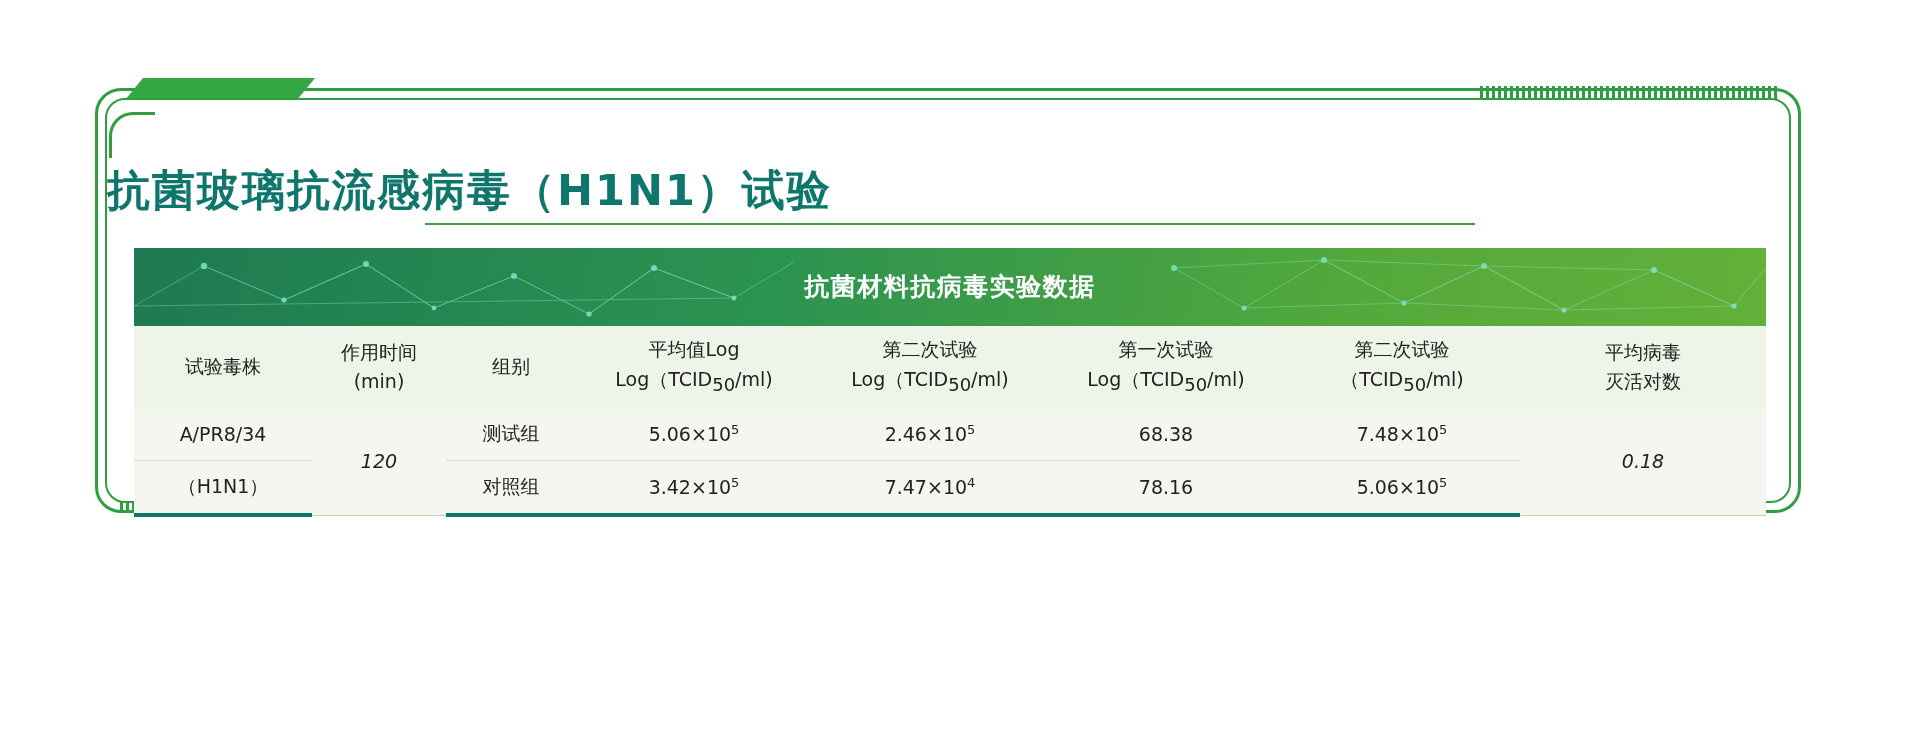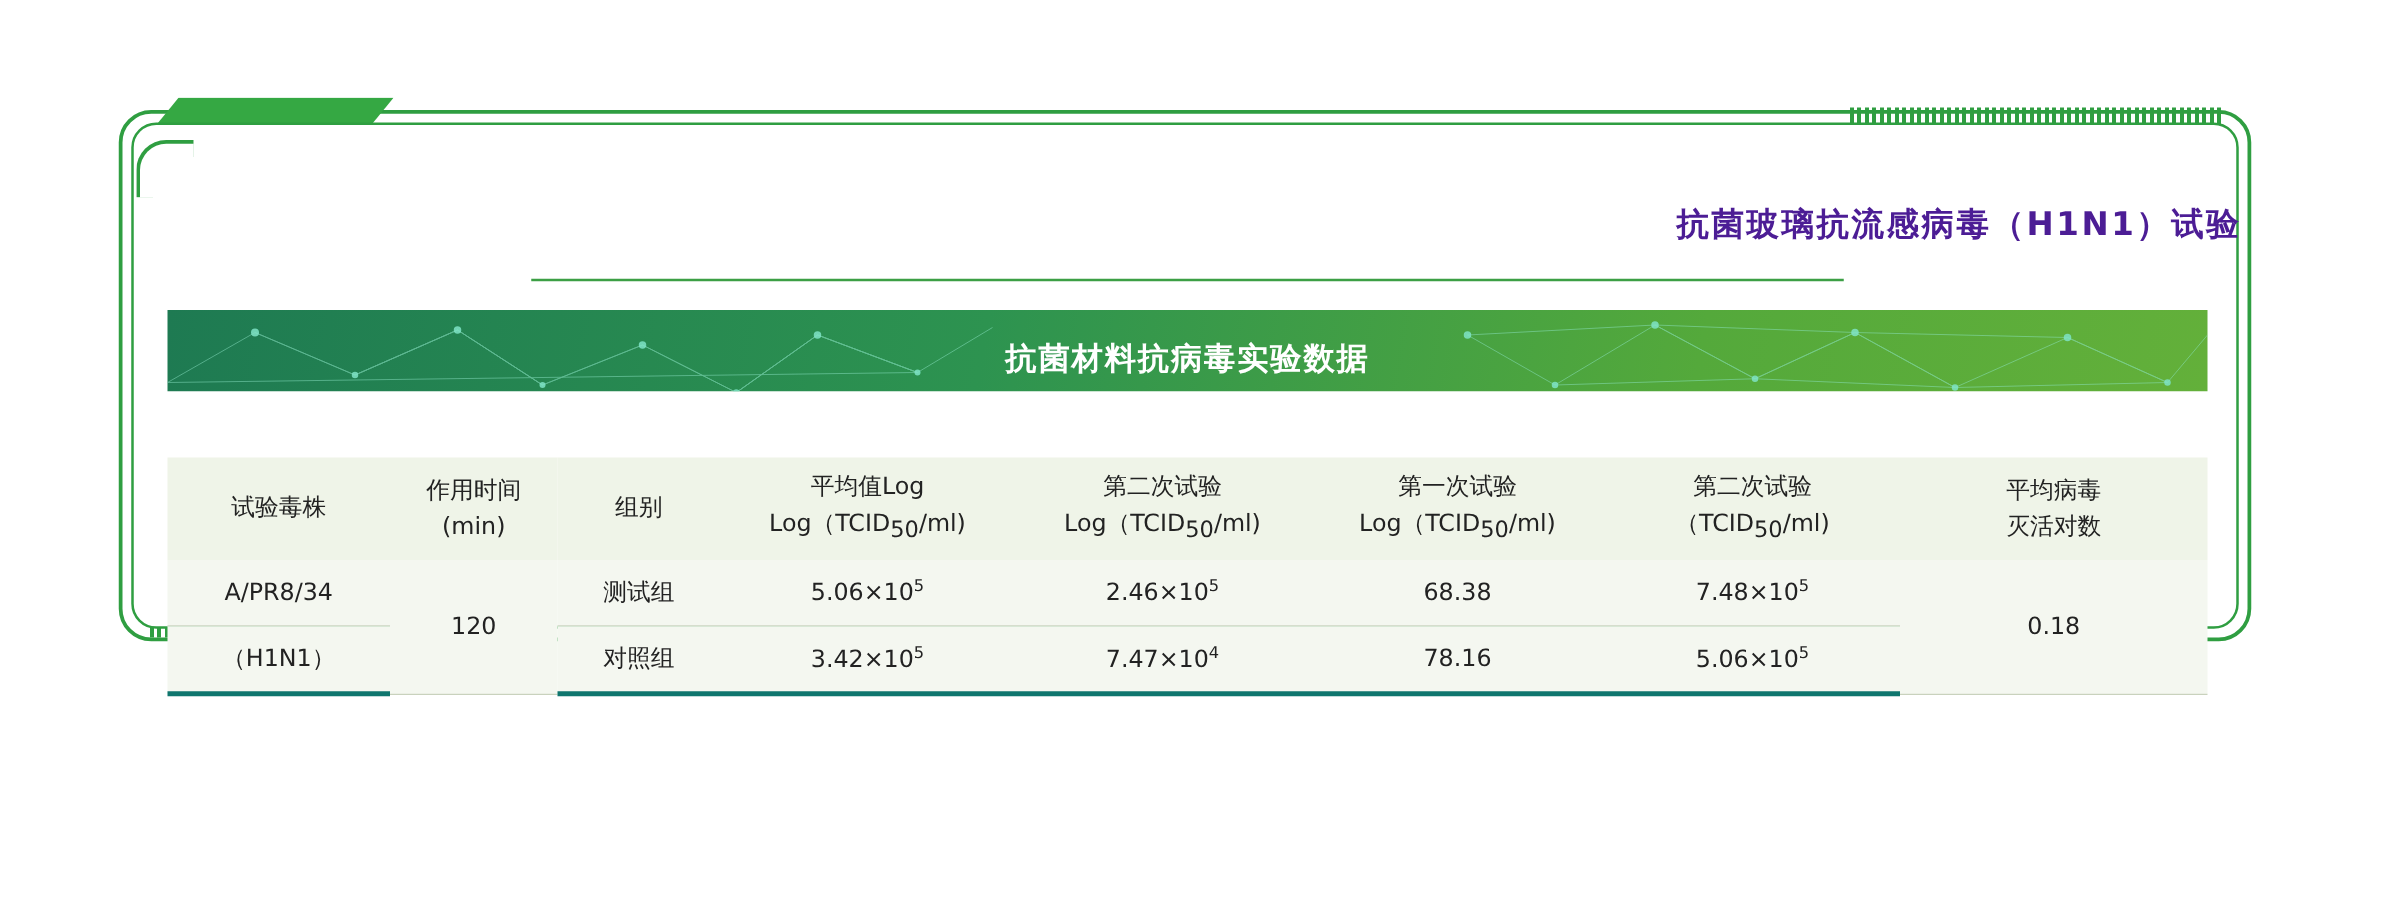--- a/index.html
+++ b/index.html
@@ -87,43 +87,43 @@
     border-top-left-radius: 24px;
     box-sizing: border-box;
   }
 
   
   .title {
     position: absolute;
     left: 0;
     top: 62px;
     width: 1686px;
-    text-align: right;
-    color: #4c1d95;
-    font-size: 26px;
+    text-align: left;
+    color: #0f766e;
+    font-size: 43px;
     font-weight: bold;
     letter-spacing: 2px;
     font-family: "DejaVu Sans", "Liberation Sans", sans-serif;
   }
   .title-rule {
     position: absolute;
     left: 318px;
     top: 123px;
     width: 1050px;
     height: 2px;
     background: #3c9f45;
   }
 
   
   .banner {
     position: absolute;
     left: 27px;
     top: 148px;
     width: 1632px;
-    height: 65px;
+    height: 82px;
     background: linear-gradient(100deg, #1e7a52 0%, #2d9350 40%, #54a93b 75%, #63b03a 100%);
     overflow: hidden;
   }
   .banner svg {
     position: absolute;
     left: 0;
     top: 0;
   }
   .banner-text {
     position: absolute;
@@ -144,21 +144,20 @@
   .table-wrap {
     position: absolute;
     left: 27px;
     top: 226px;
     width: 1632px;
   }
   table.data {
     border-collapse: collapse;
     width: 1632px;
     table-layout: fixed;
-    margin-top: 40px;
   }
   table.data th, table.data td {
     text-align: center;
     vertical-align: middle;
     font-size: 19px;
     color: #222222;
     font-weight: normal;
     font-family: "DejaVu Sans", "Liberation Sans", sans-serif;
   }
   thead tr {
@@ -177,20 +176,21 @@
     padding: 0 15px;
   }
   tbody tr.row-first td {
     border-bottom: 1px solid #d6ddcd;
   }
   tbody tr.row-last td {
     border-bottom: 4px solid #0f766e;
   }
   td.span-cell, td.span-cell2 {
     border-bottom: 1px solid #c9d2bd !important;
+    font-style: italic;
   }
   .sub {
     font-size: 18px;
     vertical-align: sub;
   }
   .sup {
     font-size: 13px;
     vertical-align: super;
   }
   .colw1 { width: 178px; }

